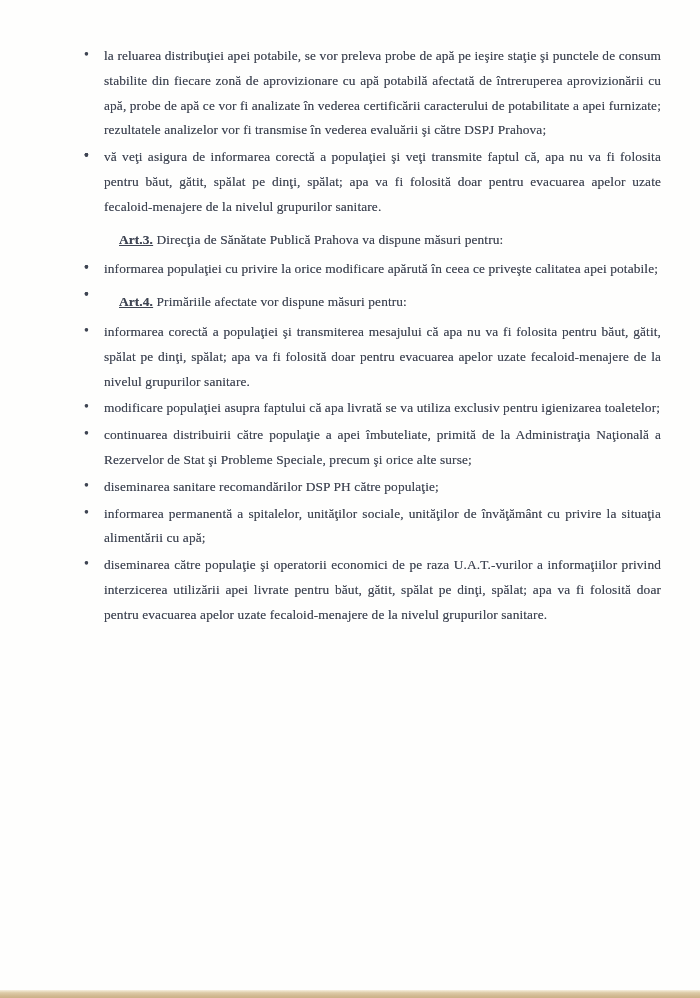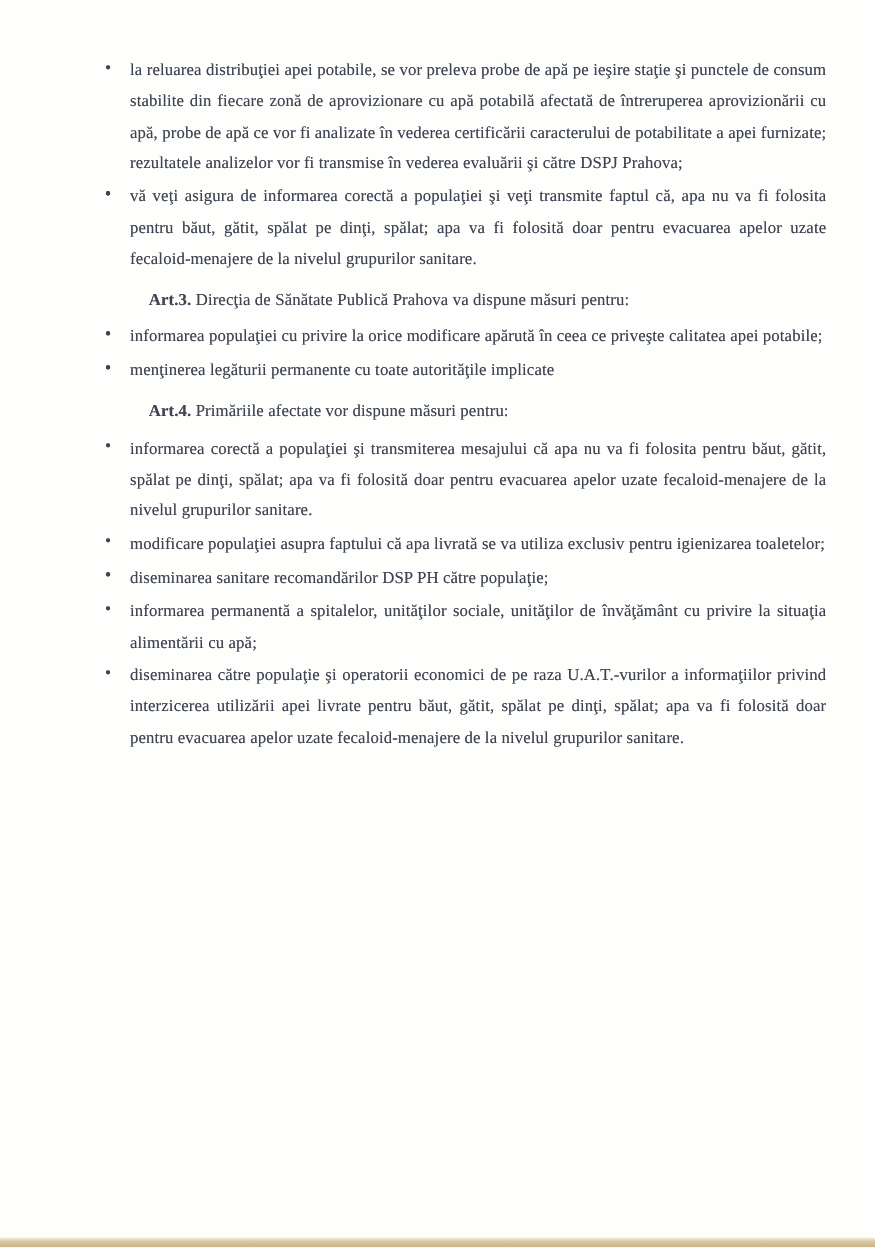--- a/index.html
+++ b/index.html
@@ -42,20 +42,21 @@
     top: -1px;
     font-size: 14px;
   }
   .art-heading {
     margin: 8px 0 5px 0;
     text-indent: 15px;
     text-align: left;
   }
   .art-label {
     font-weight: bold;
+    text-decoration: underline;
     text-align: right;
   }
   .scan-edge {
     position: absolute;
     left: 0;
     bottom: 0;
     width: 700px;
     height: 8px;
     background: linear-gradient(to bottom, #f6efdf 0%, #ddcba8 35%, #d2ba93 70%, #cab187 100%);
   }
@@ -91,37 +92,37 @@
       </li>
       <li>
         <span class="marker">•</span>
         <span>informarea populaţiei cu privire la orice modificare apărută în ceea ce priveşte calitatea apei potabile;</span>
       </li>
       <li>
         <span class="marker">•</span>
       </li>
       <li>
         <span class="marker">•</span>
-        <span>menţinerea legăturii permanente cu toate autorităţile implicate</span>
       </li>
     </ul>
 
     <p class="art-heading"><span class="art-label">Art.4.</span> <span>Primăriile afectate vor dispune măsuri pentru:</span></p>
 
     <ul class="bullets">
       <li>
         <span class="marker">•</span>
         <span>informarea corectă a populaţiei şi transmiterea mesajului că apa nu va fi folosita pentru băut, gătit, spălat pe dinţi, spălat; apa va fi folosită doar pentru evacuarea apelor uzate fecaloid-menajere de la nivelul grupurilor sanitare.</span>
       </li>
       <li>
         <span class="marker">•</span>
         <span>modificare populaţiei asupra faptului că apa livrată se va utiliza exclusiv pentru igienizarea toaletelor;</span>
       </li>
       <li>
         <span class="marker">•</span>
+        <span>continuarea distribuirii către populaţie a apei îmbuteliate, primită de la Administraţia Naţională a Rezervelor de Stat şi Probleme Speciale, precum şi orice alte surse;</span>
       </li>
       <li>
         <span class="marker">•</span>
         <span>diseminarea sanitare recomandărilor DSP PH către populaţie;</span>
       </li>
       <li>
         <span class="marker">•</span>
         <span>informarea permanentă a spitalelor, unităţilor sociale, unităţilor de învăţământ cu privire la situaţia alimentării cu apă;</span>
       </li>
       <li>

